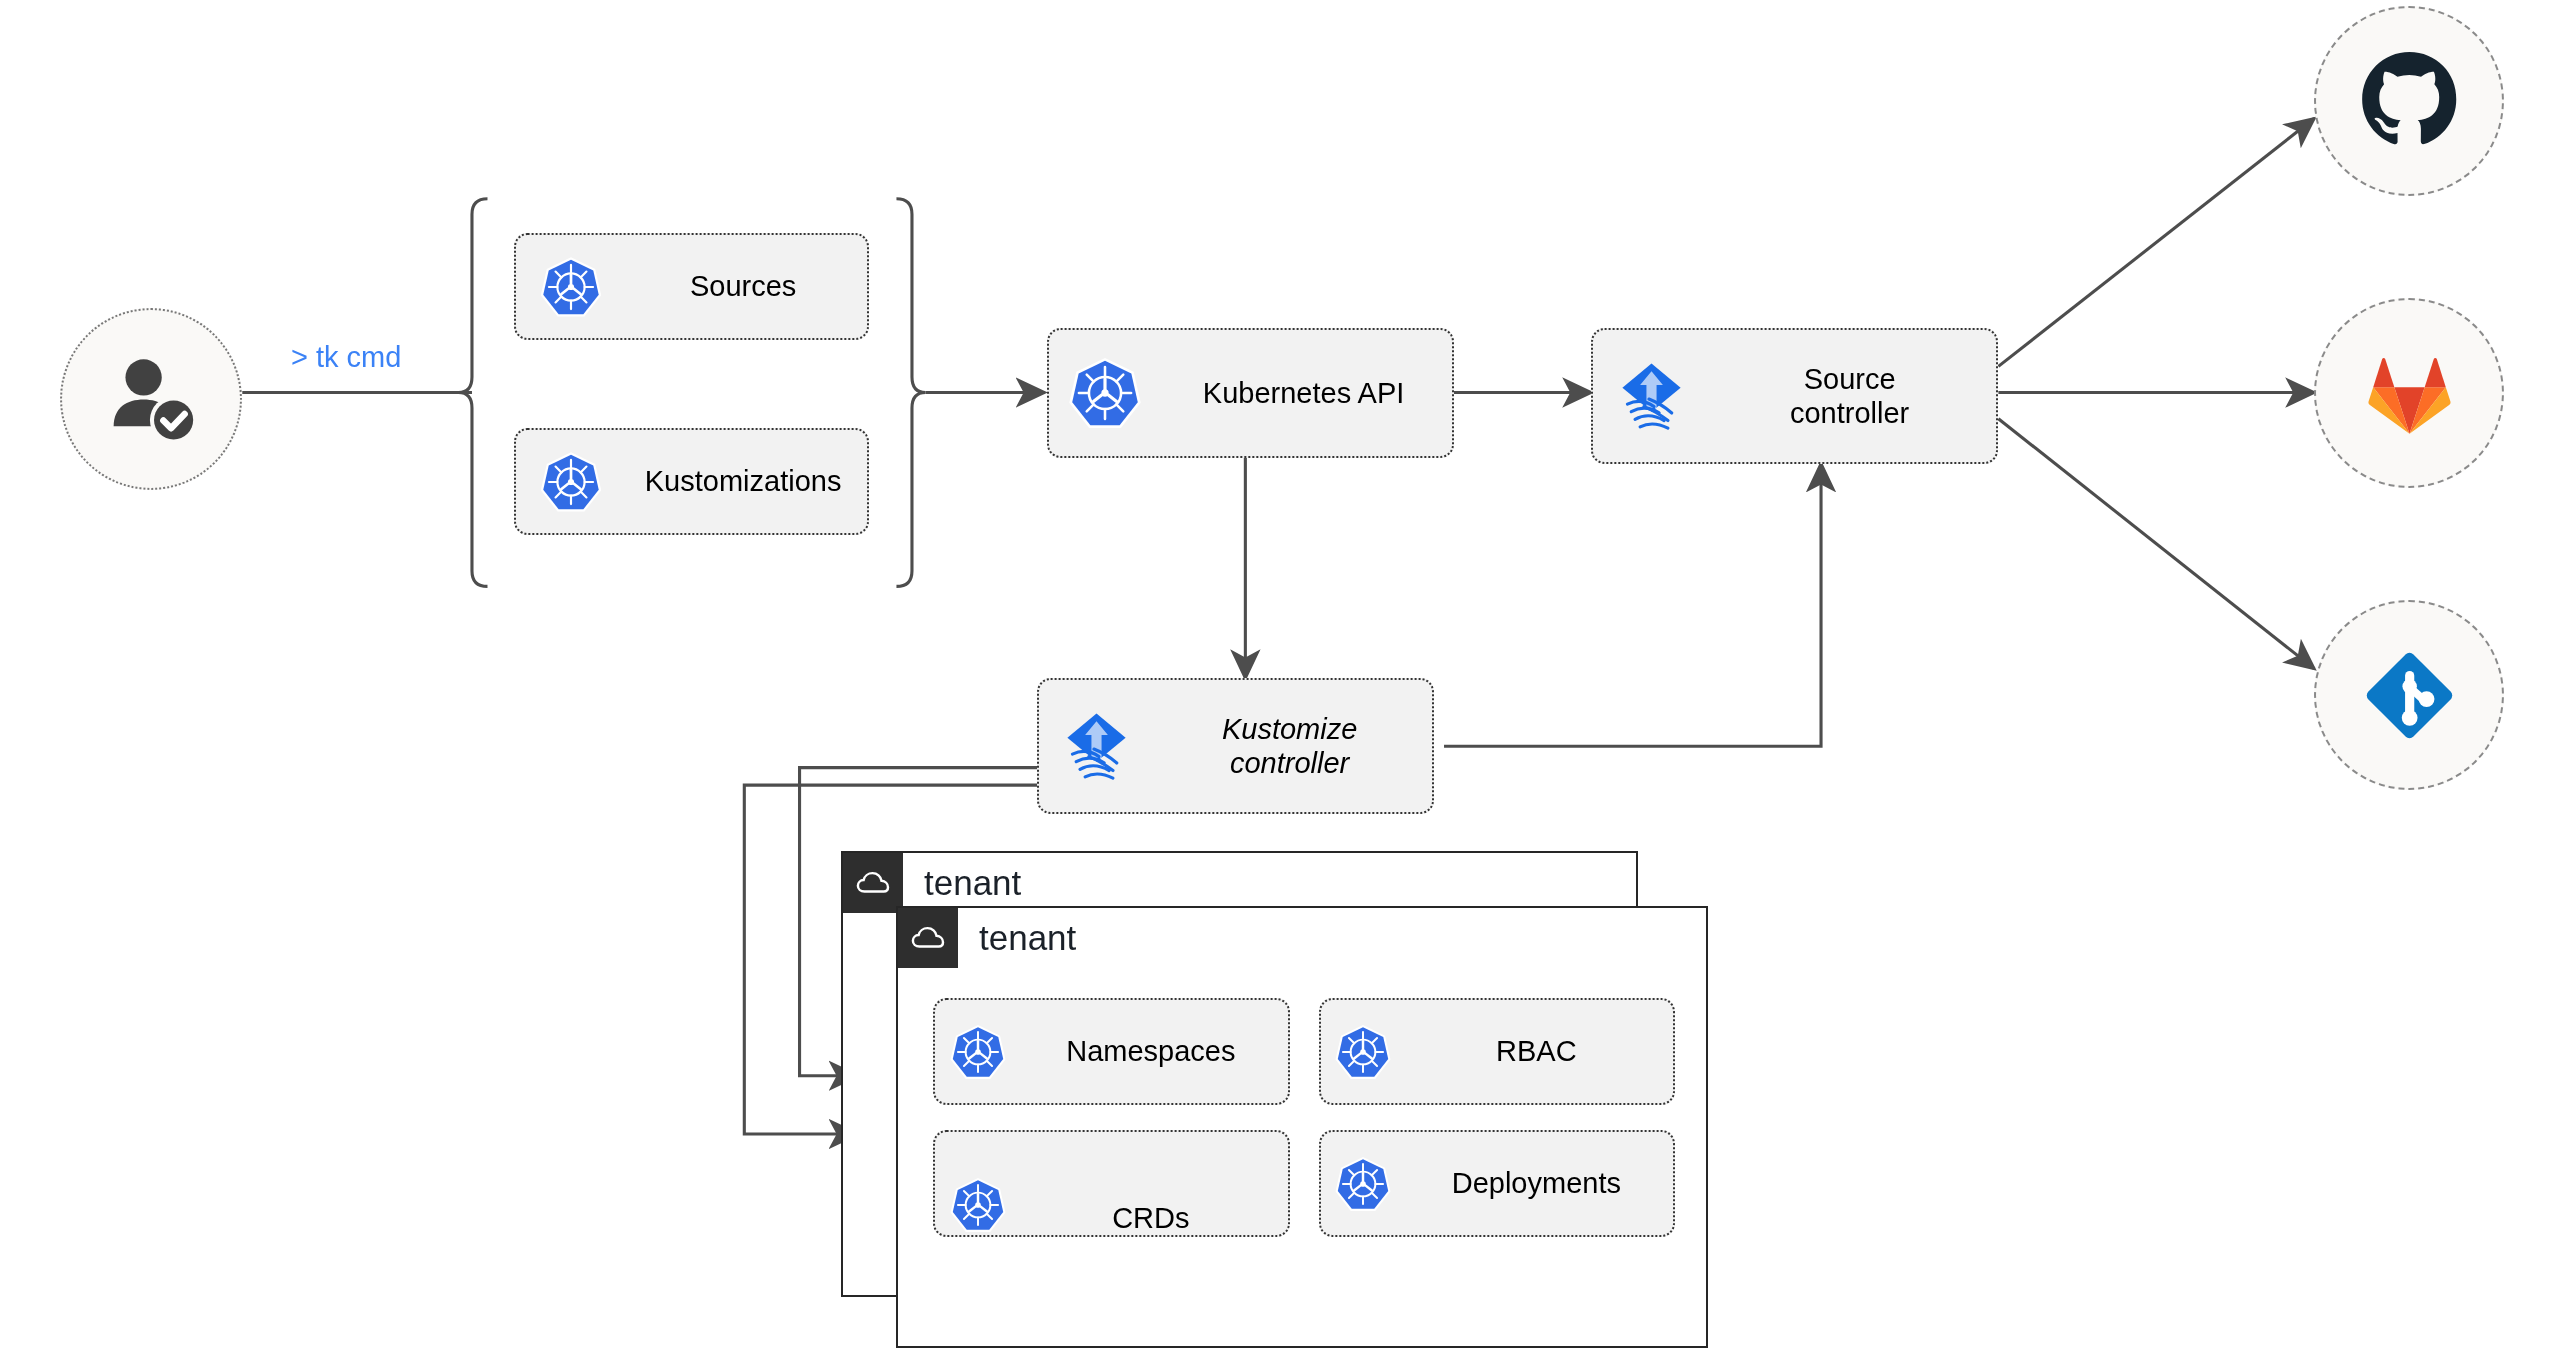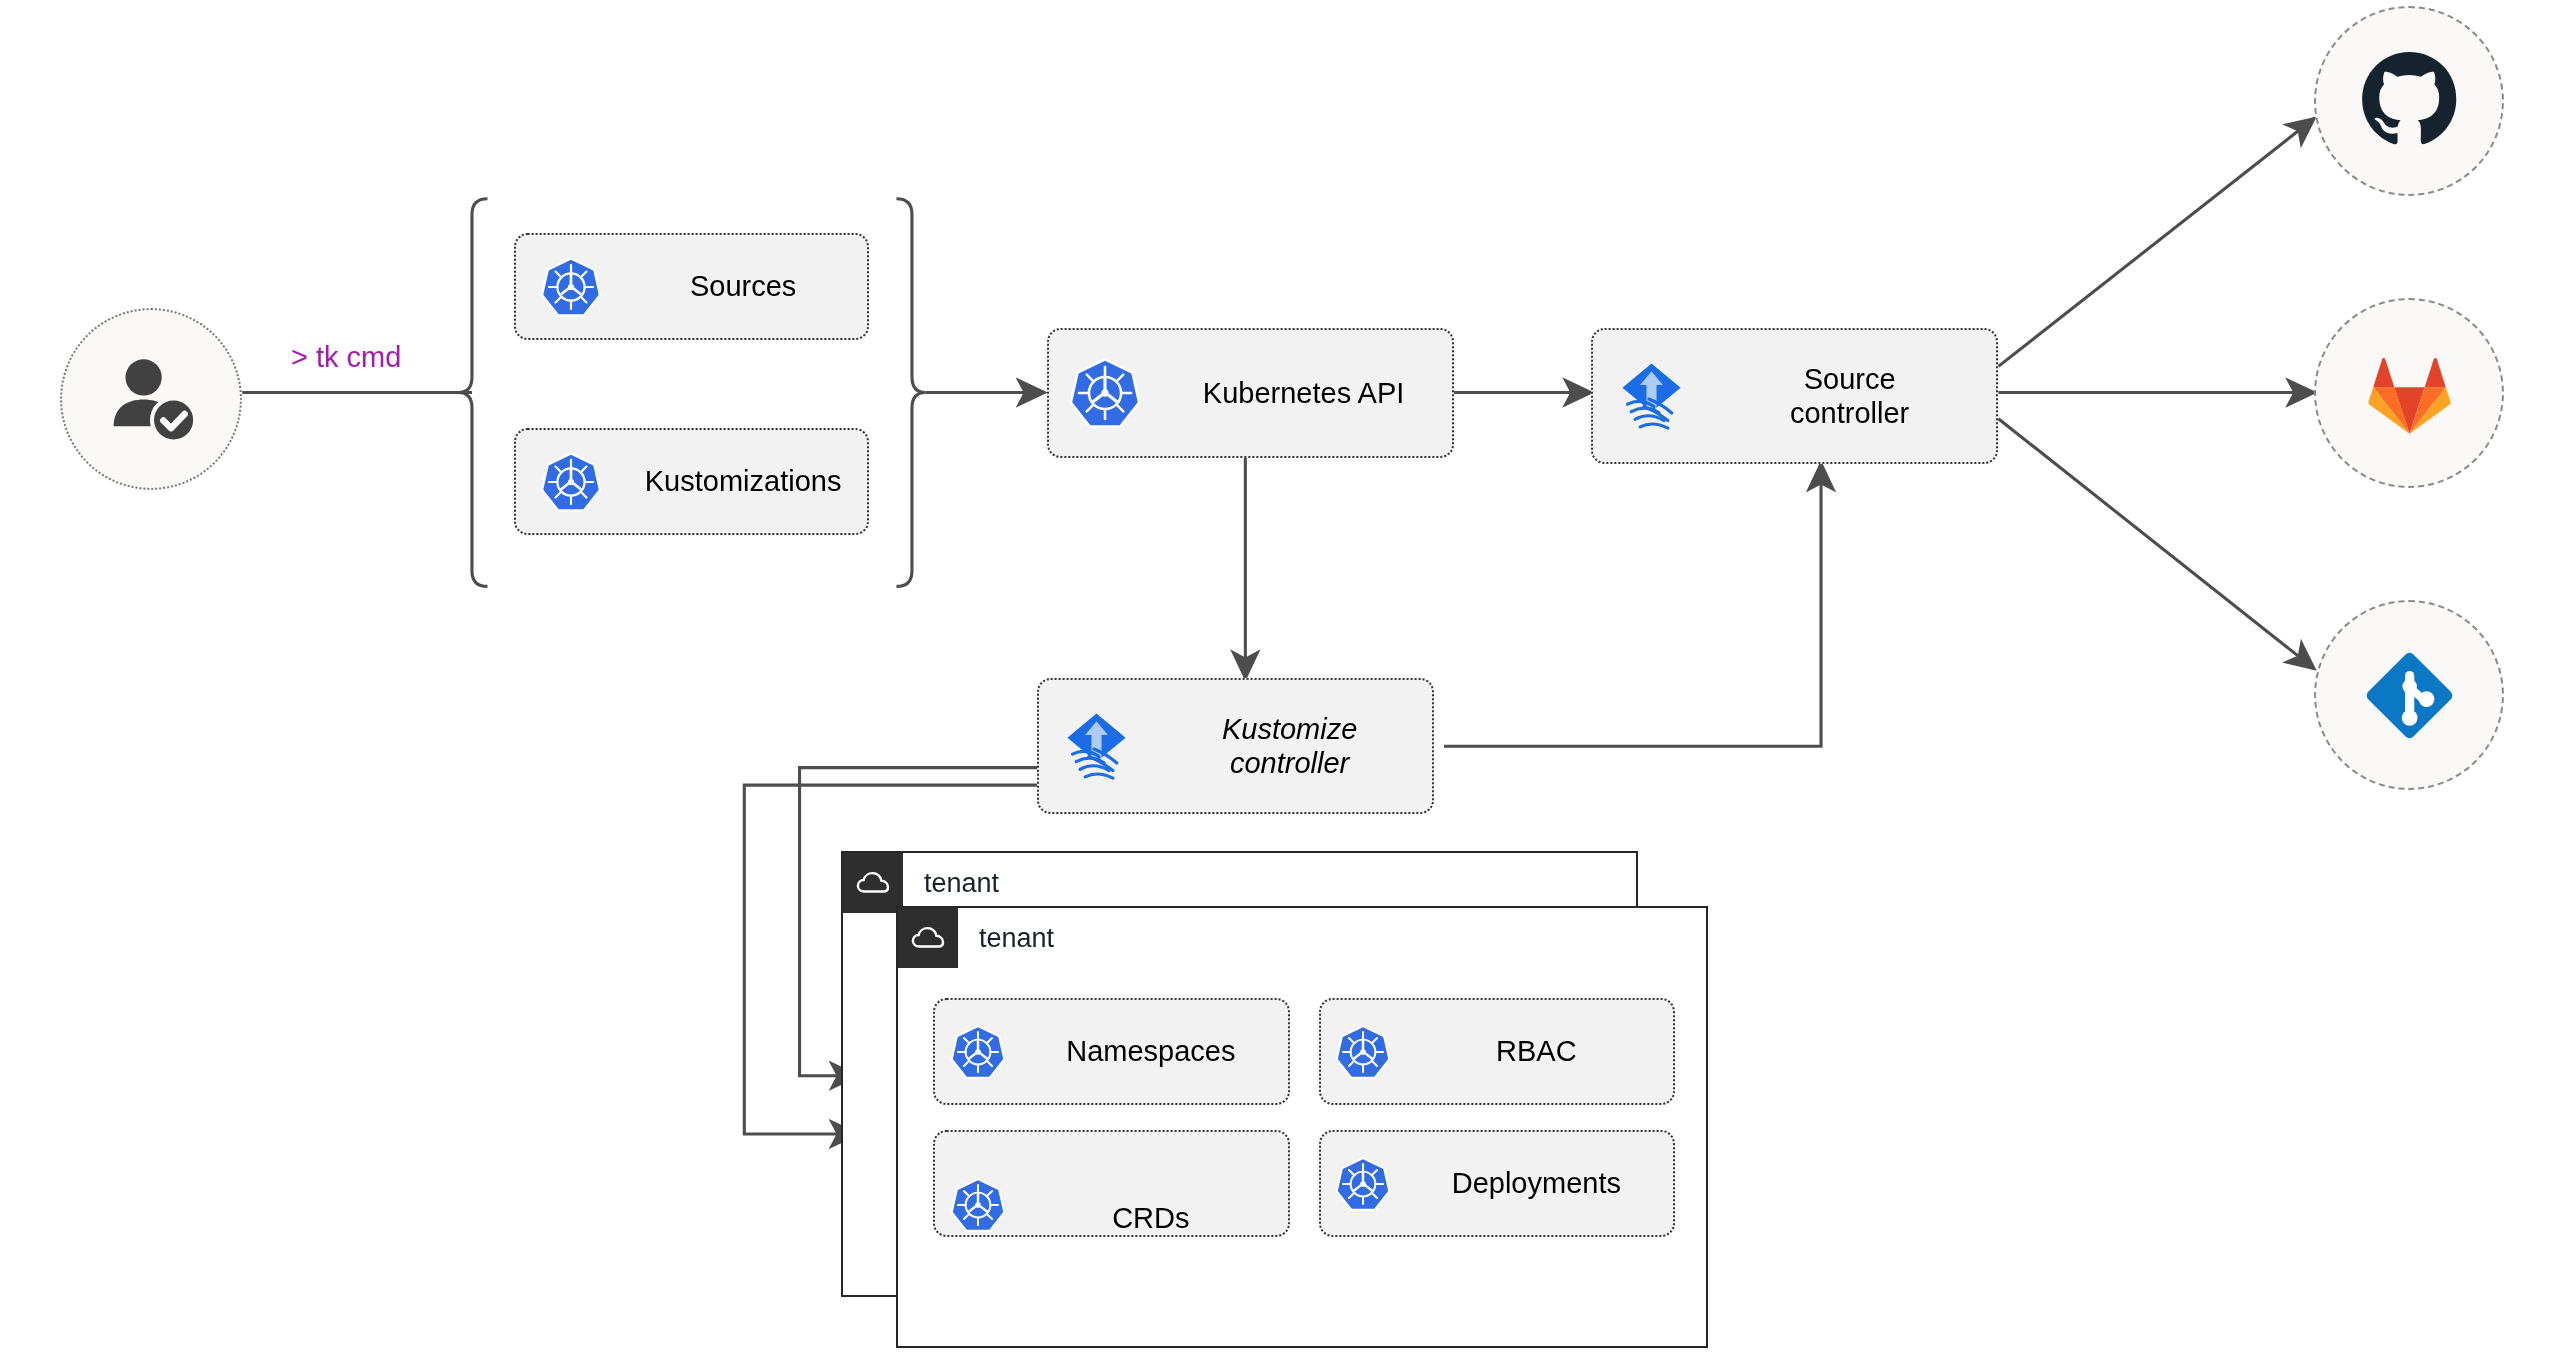--- a/index.html
+++ b/index.html
@@ -32,35 +32,35 @@
   }
   
   .dashcircle{
     border-radius:50%;
     background:#faf9f7;
     border:2.9px dashed #8a8a8a;
     display:flex;align-items:center;justify-content:center;
   }
 
   .cmdlabel{
-    position:absolute;color:#a21caf;font-size:29px;white-space:nowrap;
+    position:absolute;color:#3b82f6;font-size:29px;white-space:nowrap;
   }
 
   
   .tenant{
     position:absolute;background:#ffffff;border:2.9px solid #262626;box-sizing:border-box;
   }
   .tenant .tbar{position:relative;height:60px;}
   .tenant .tsq{
     position:absolute;left:0;top:0;width:60px;height:60px;background:#2e2e2e;
     display:flex;align-items:center;justify-content:center;
   }
   .tenant .tname{
     position:absolute;left:81px;top:0;height:60px;display:flex;align-items:center;
-    font-size:27px;color:#1b2129;
+    font-size:35px;color:#1b2129;
   }
   .grid4{position:absolute;display:grid;grid-template-columns:1fr 1fr;gap:25px 29px;}
 </style>
 </head>
 <body>
 
 <div id="stage">
 
   <svg id="wires" viewBox="0 0 2658 1398">
     <defs>

